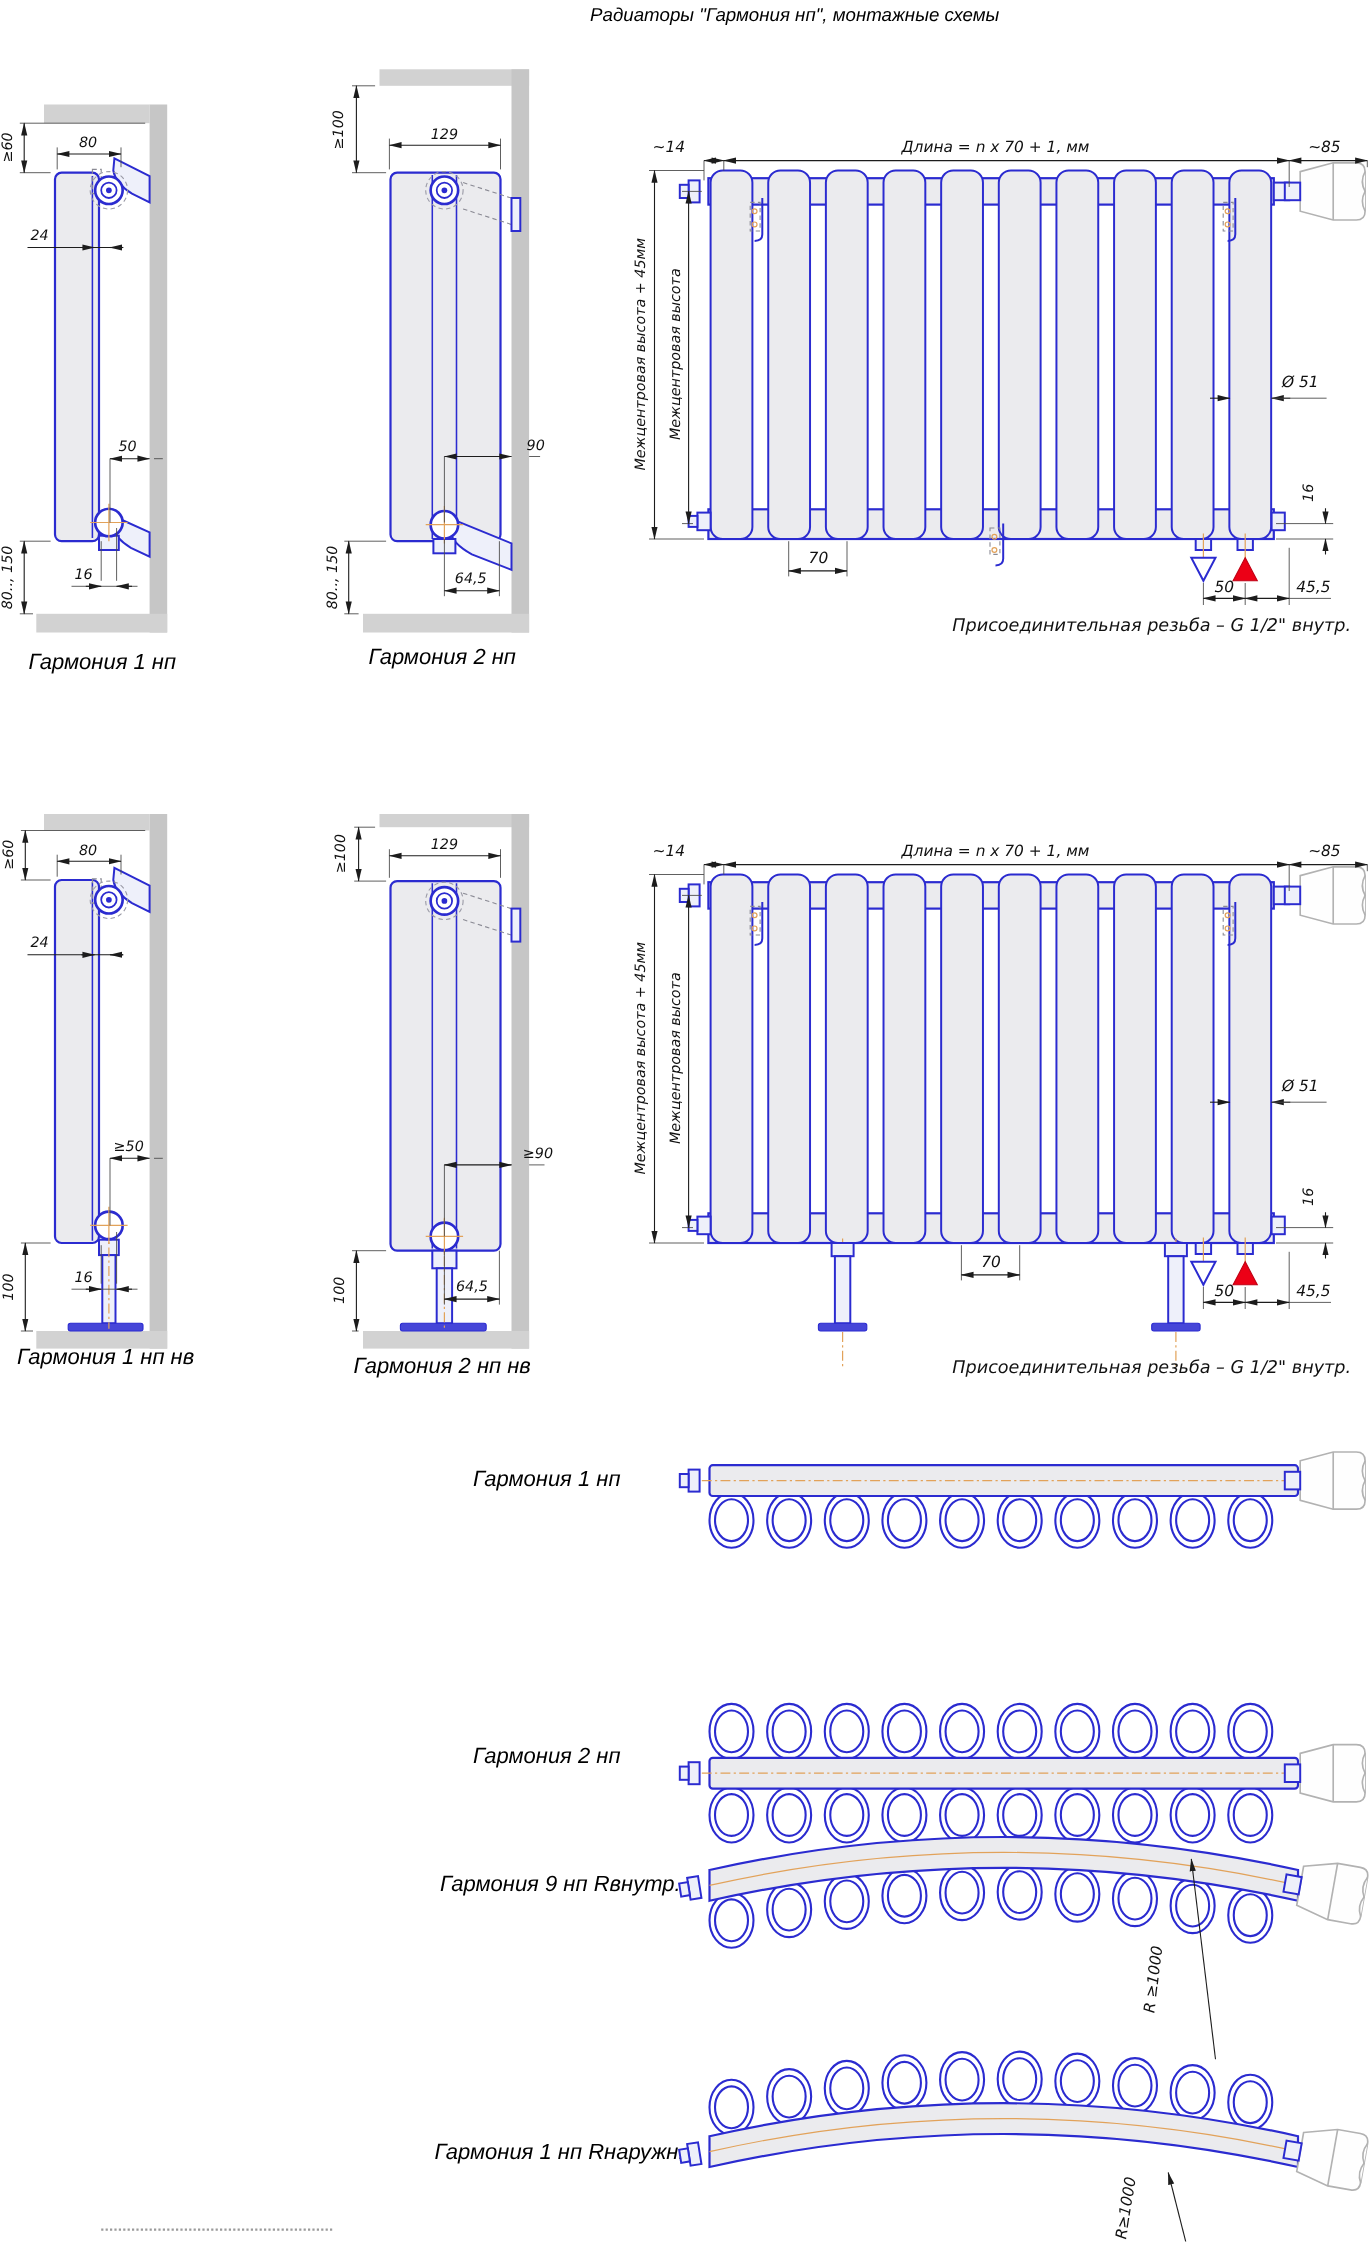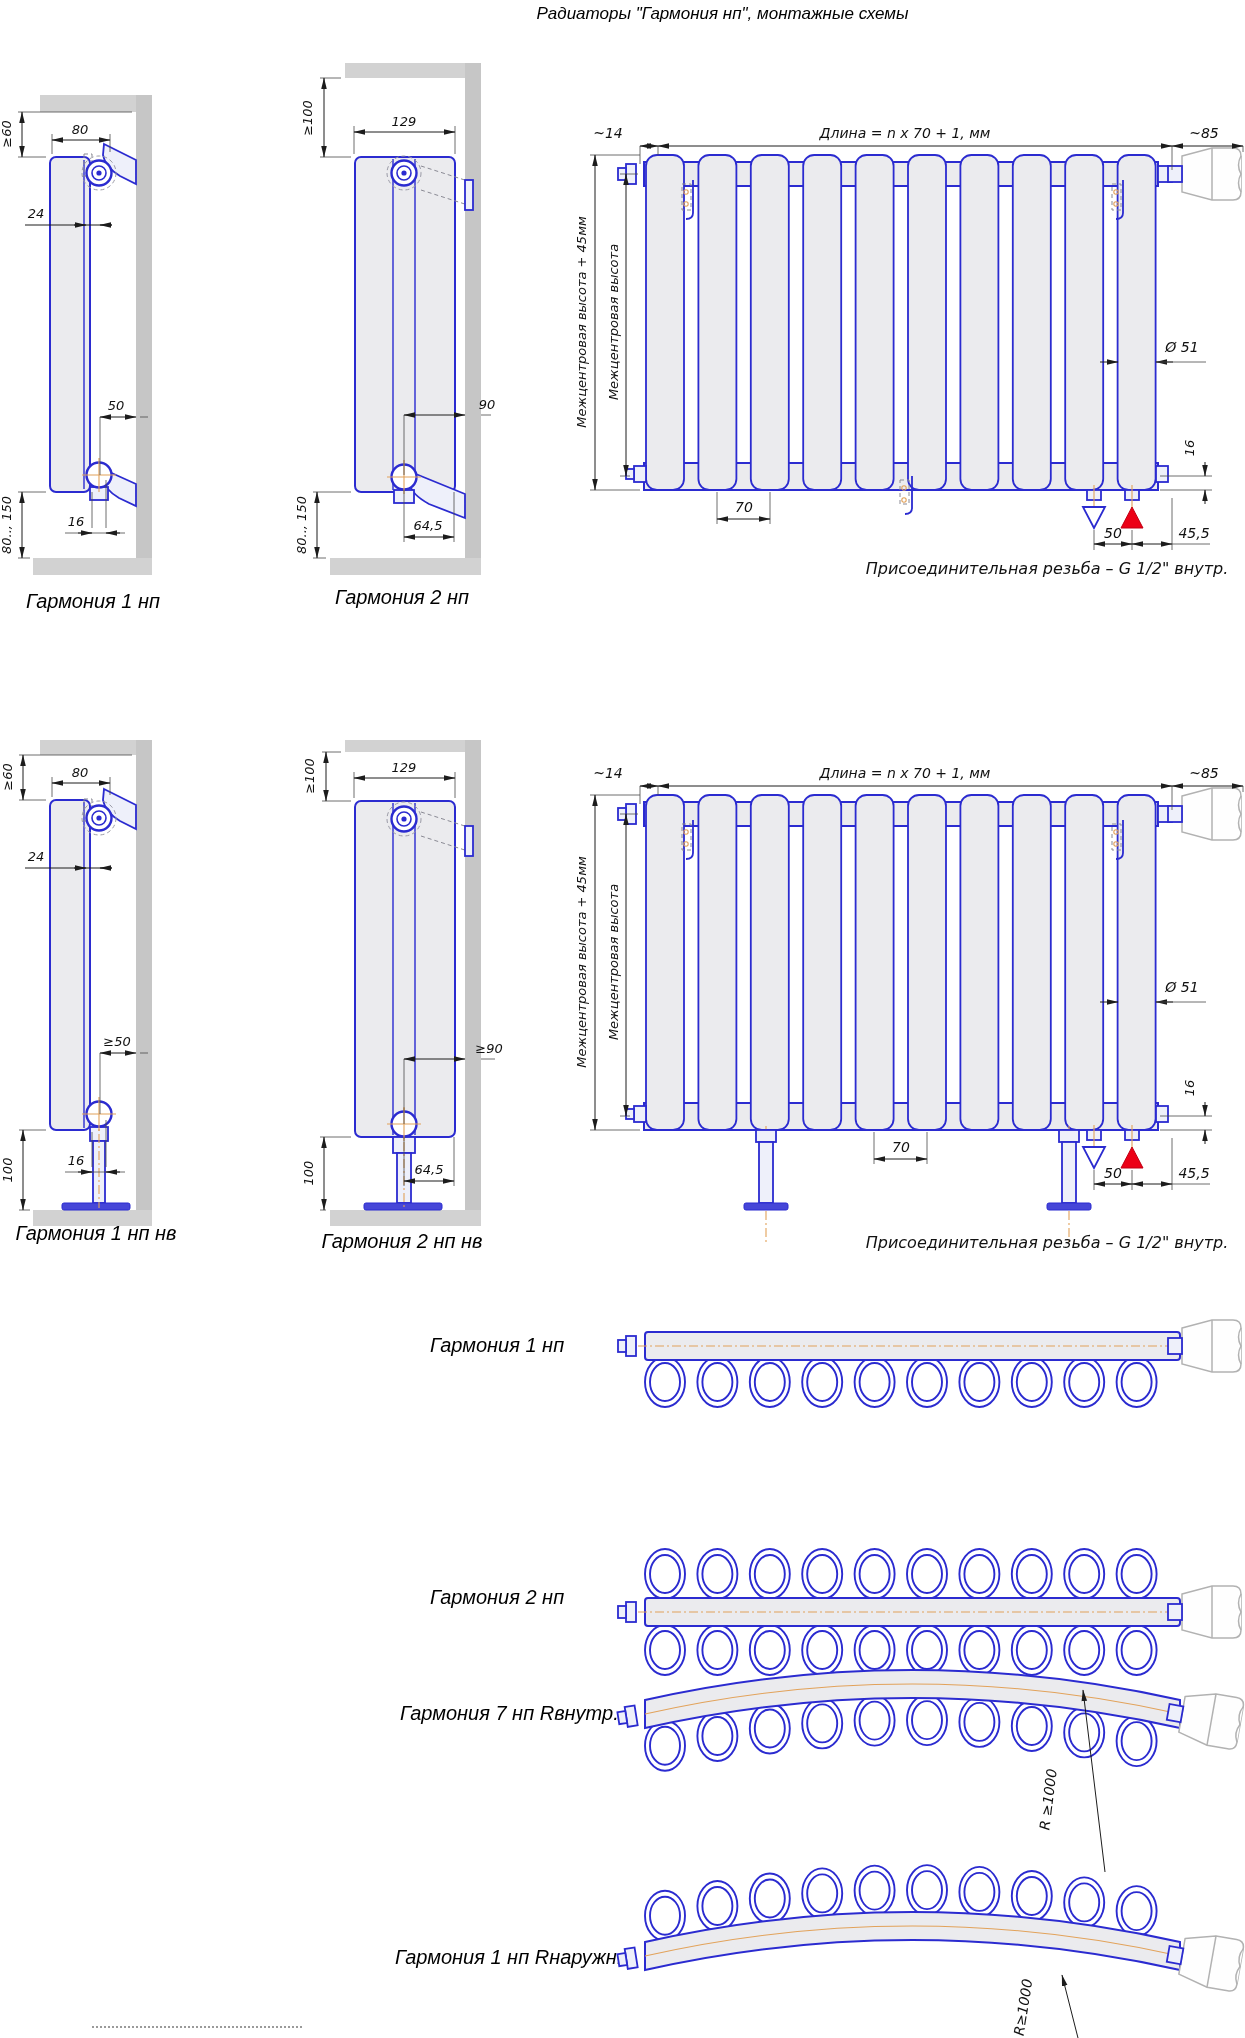--- a/index.html
+++ b/index.html
@@ -440,21 +440,21 @@
         <ellipse cx="524.2" cy="180" rx="15" ry="19"></ellipse>
         <ellipse cx="576.5999999999999" cy="180" rx="20" ry="25"></ellipse>
         <ellipse cx="576.5999999999999" cy="180" rx="15" ry="19"></ellipse>
       </g>
   <rect x="85" y="128" width="535" height="28" rx="3" class="rad"></rect>
   <path d="M78,142 H628" class="ol"></path>
   <use href="#vplug" x="86" y="142"></use>
   <use href="#vhead" x="620" y="142"></use>
 </svg>
 
-<div class="abs lbl" style="left:400px;top:1702px;">Гармония 7 нп Rвнутр.</div>
+<div class="abs lbl" style="left:400px;top:1702px;">Гармония 9 нп Rвнутр.</div>
 <svg class="abs" style="left:560px;top:1640px;" width="685" height="300" viewBox="0 0 685 300">
   <g data-rings="10">
         <ellipse cx="105" cy="105.7" rx="20" ry="25"></ellipse>
         <ellipse cx="105" cy="105.7" rx="15" ry="19"></ellipse>
         <ellipse cx="157.4" cy="96" rx="20" ry="25"></ellipse>
         <ellipse cx="157.4" cy="96" rx="15" ry="19"></ellipse>
         <ellipse cx="209.8" cy="88.5" rx="20" ry="25"></ellipse>
         <ellipse cx="209.8" cy="88.5" rx="15" ry="19"></ellipse>
         <ellipse cx="262.2" cy="83.4" rx="20" ry="25"></ellipse>
         <ellipse cx="262.2" cy="83.4" rx="15" ry="19"></ellipse>

